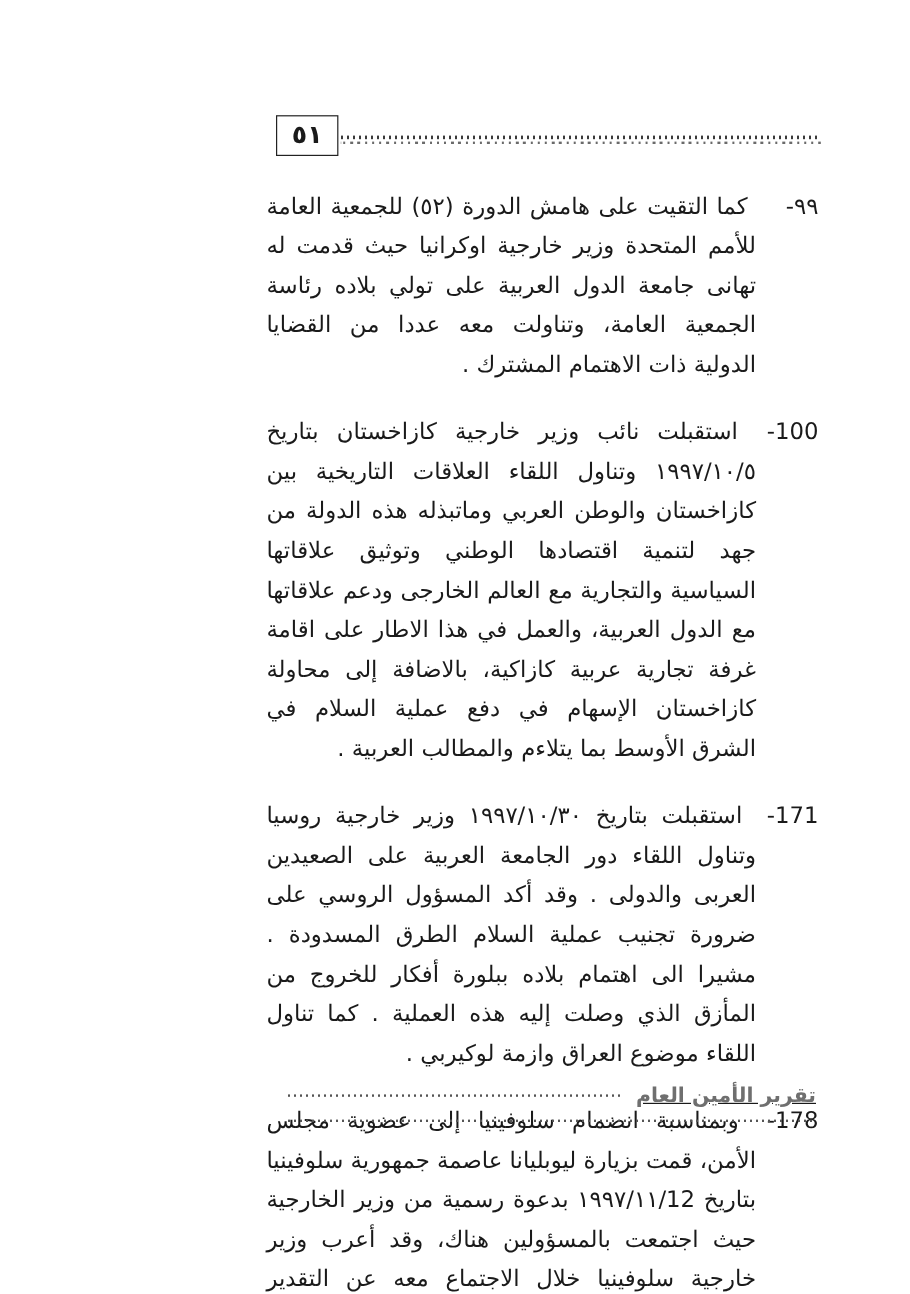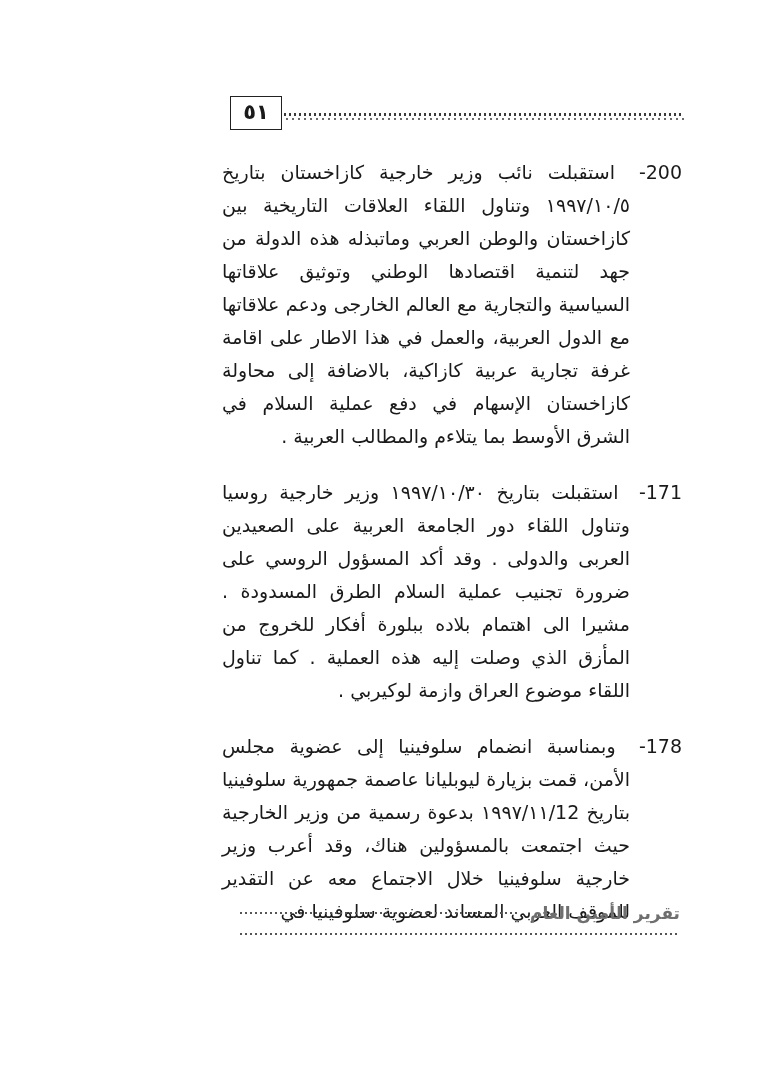--- a/index.html
+++ b/index.html
@@ -72,20 +72,21 @@
     position: absolute;
     top: 903px;
     left: 94px;
     right: 78px;
     direction: rtl;
   }
   .footer-line1 {
     display: flex;
     align-items: center;
     gap: 10px;
+    text-decoration: underline;
   }
   .footer-text {
     flex: 0 0 auto;
     font-size: 17px;
     font-weight: bold;
     color: #6f6f6f;
     letter-spacing: 1px;
     filter: blur(0.5px);
     white-space: nowrap;
   }
@@ -104,23 +105,27 @@
 
 <div class="page">
 
   <div class="pagenum-box">
     <span>٥١</span>
   </div>
   <div class="top-rule"></div>
 
   <div class="doc-body">
 
+    <p class="para">
+      <span class="num">٩٩-</span>
+      <span class="txt">كما التقيت على هامش الدورة (٥٢) للجمعية العامة للأمم المتحدة وزير خارجية اوكرانيا حيث قدمت له تهانى جامعة الدول العربية على تولي بلاده رئاسة الجمعية العامة، وتناولت معه عددا من القضايا الدولية ذات الاهتمام المشترك .</span>
+    </p>
 
     <p class="para">
-      <span class="num">200-</span>
+      <span class="num">100-</span>
       <span class="txt">استقبلت نائب وزير خارجية كازاخستان بتاريخ ١٩٩٧/١٠/٥ وتناول اللقاء العلاقات التاريخية بين كازاخستان والوطن العربي وماتبذله هذه الدولة من جهد لتنمية اقتصادها الوطني وتوثيق علاقاتها السياسية والتجارية مع العالم الخارجى ودعم علاقاتها مع الدول العربية، والعمل في هذا الاطار على اقامة غرفة تجارية عربية كازاكية، بالاضافة إلى محاولة كازاخستان الإسهام في دفع عملية السلام في الشرق الأوسط بما يتلاءم والمطالب العربية .</span>
     </p>
 
     <p class="para">
       <span class="num">171-</span>
       <span class="txt">استقبلت بتاريخ ١٩٩٧/١٠/٣٠ وزير خارجية روسيا وتناول اللقاء دور الجامعة العربية على الصعيدين العربى والدولى . وقد أكد المسؤول الروسي على ضرورة تجنيب عملية السلام الطرق المسدودة . مشيرا الى اهتمام بلاده ببلورة أفكار للخروج من المأزق الذي وصلت إليه هذه العملية . كما تناول اللقاء موضوع العراق وازمة لوكيربي .</span>
     </p>
 
     <p class="para">
       <span class="num">178-</span>

